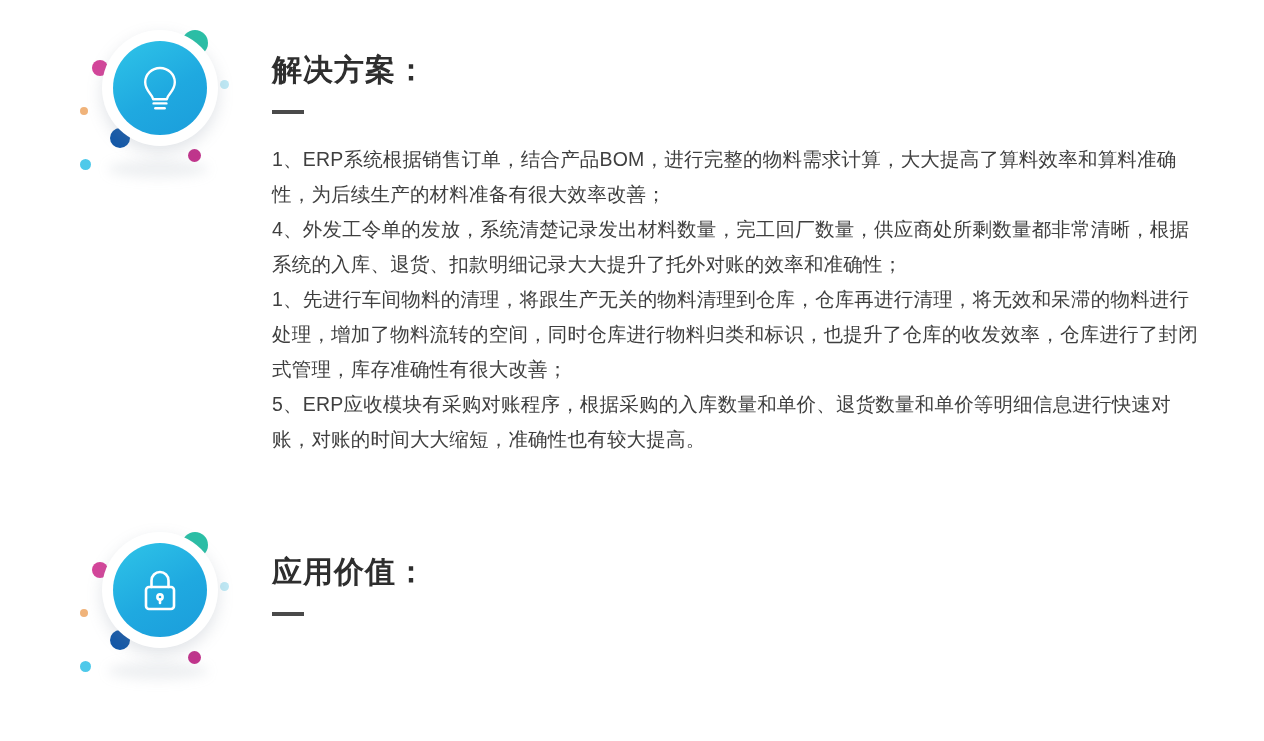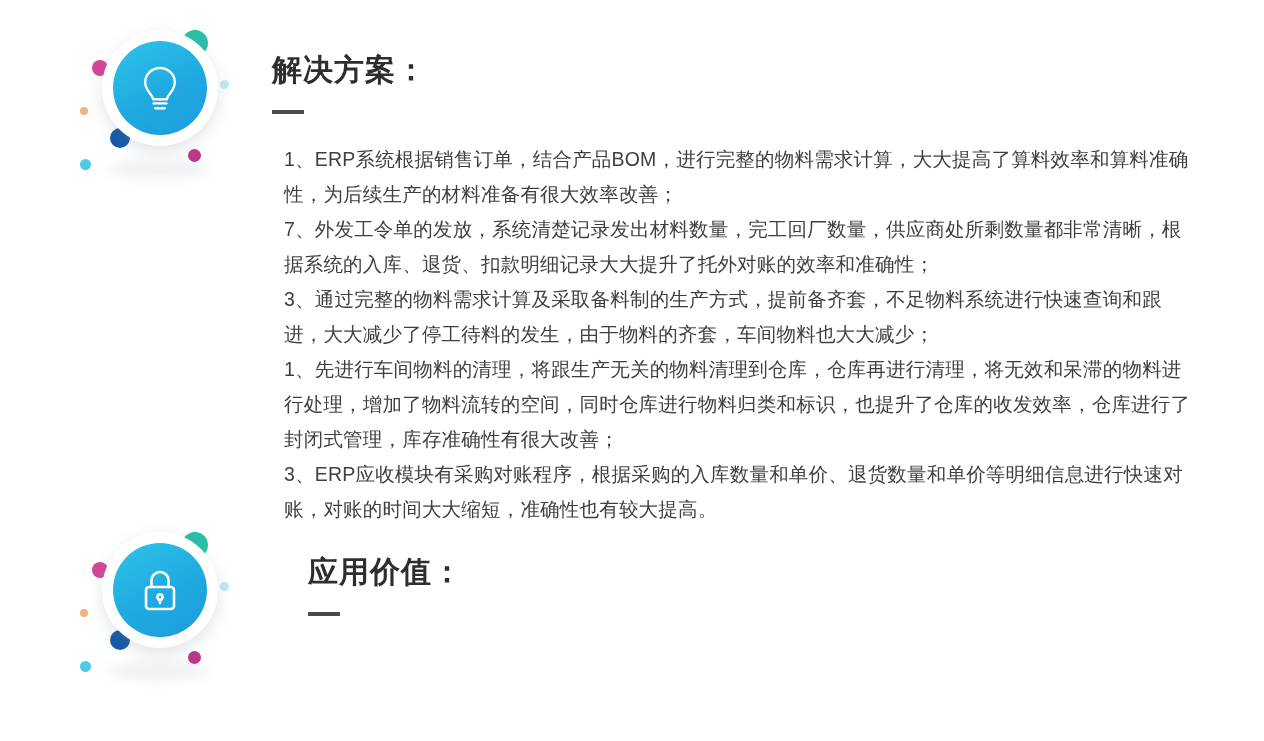--- a/index.html
+++ b/index.html
@@ -20,21 +20,21 @@
     height: 741px;
     text-decoration: underline;
   }
 
   
   .section {
     display: flex;
     align-items: flex-start;
   }
   .section-1 { position: absolute; left: 0; top: 14px; width: 1264px; }
-  .section-2 { position: absolute; left: 0; top: 516px; width: 1264px; gap: 36px; }
+  .section-2 { position: absolute; left: 0; top: 516px; width: 1264px; }
 
   
   .icon-wrap {
     position: relative;
     width: 180px;
     height: 180px;
     flex: 0 0 180px;
     margin-left: 70px;
   }
   .ring-outer {
@@ -86,21 +86,21 @@
   .rule {
     width: 32px;
     height: 4px;
     background: #4a4a4a;
     margin: 22px 0 28px 0;
   }
   .para {
     font-size: 19.5px;
     line-height: 35px;
     color: #3f3f3f;
-    margin: 12px;
+    margin: 0;
     letter-spacing: 0.2px;
   }
   .para p { margin: 0; }
 </style>
 </head>
 <body>
 
 <div class="page">
 
   <div class="section section-1">
@@ -124,24 +124,23 @@
           </g>
         </svg>
       </div>
     </div>
 
     <div class="content">
       <h2 class="heading">解决方案：</h2>
       <div class="rule"></div>
       <div class="para">
         <p>1、ERP系统根据销售订单，结合产品BOM，进行完整的物料需求计算，大大提高了算料效率和算料准确性，为后续生产的材料准备有很大效率改善；</p>
-        <p>7、外发工令单的发放，系统清楚记录发出材料数量，完工回厂数量，供应商处所剩数量都非常清晰，根据系统的入库、退货、扣款明细记录大大提升了托外对账的效率和准确性；</p>
-        <p>3、通过完整的物料需求计算及采取备料制的生产方式，提前备齐套，不足物料系统进行快速查询和跟进，大大减少了停工待料的发生，由于物料的齐套，车间物料也大大减少；</p>
+        <p>4、外发工令单的发放，系统清楚记录发出材料数量，完工回厂数量，供应商处所剩数量都非常清晰，根据系统的入库、退货、扣款明细记录大大提升了托外对账的效率和准确性；</p>
         <p>1、先进行车间物料的清理，将跟生产无关的物料清理到仓库，仓库再进行清理，将无效和呆滞的物料进行处理，增加了物料流转的空间，同时仓库进行物料归类和标识，也提升了仓库的收发效率，仓库进行了封闭式管理，库存准确性有很大改善；</p>
-        <p>3、ERP应收模块有采购对账程序，根据采购的入库数量和单价、退货数量和单价等明细信息进行快速对账，对账的时间大大缩短，准确性也有较大提高。</p>
+        <p>5、ERP应收模块有采购对账程序，根据采购的入库数量和单价、退货数量和单价等明细信息进行快速对账，对账的时间大大缩短，准确性也有较大提高。</p>
       </div>
     </div>
   </div>
 
   <div class="section section-2">
 
     <div class="icon-wrap">
       <div class="dot d-shadow"></div>
       <div class="dot d-teal"></div>
       <div class="dot d-mag1"></div>

